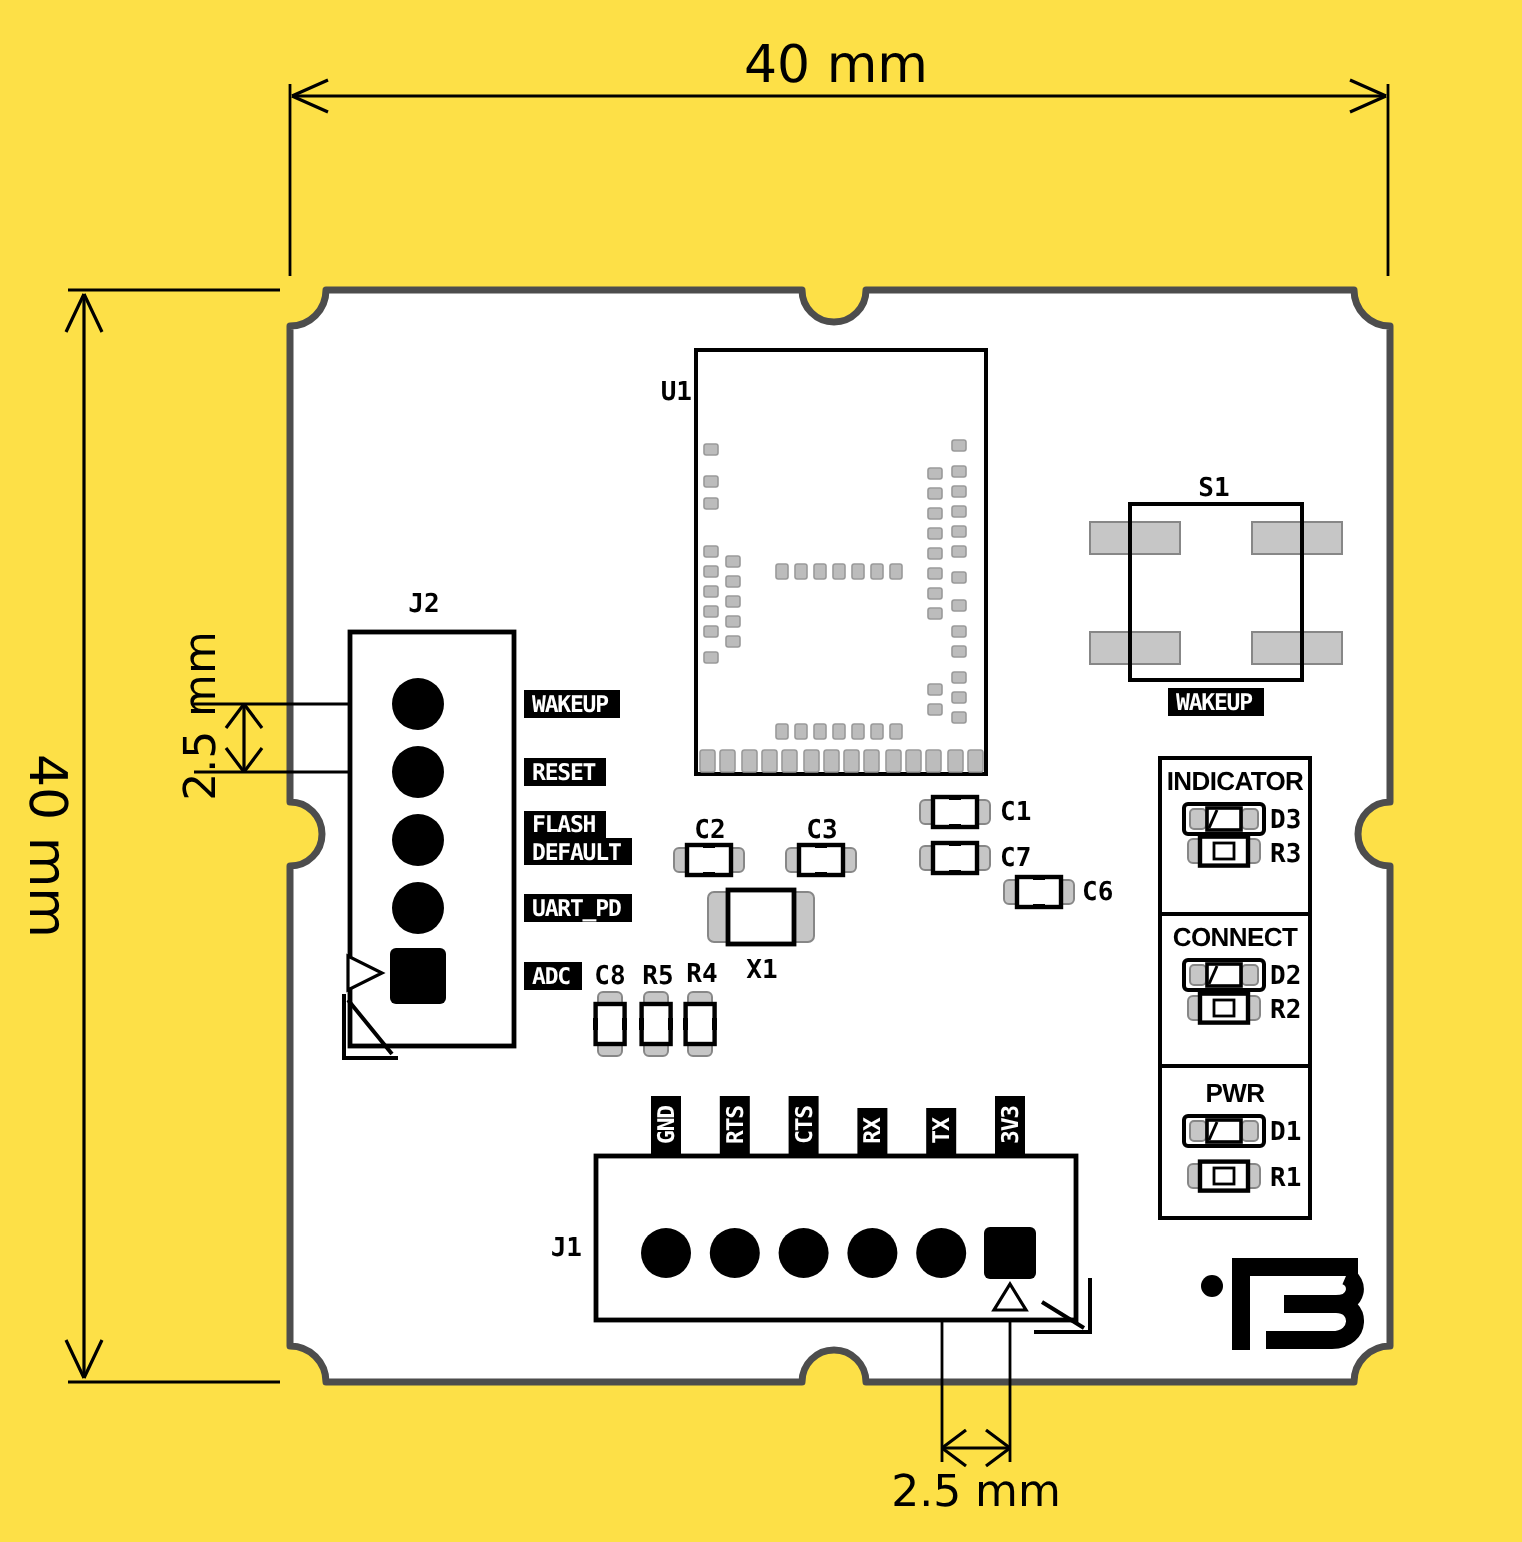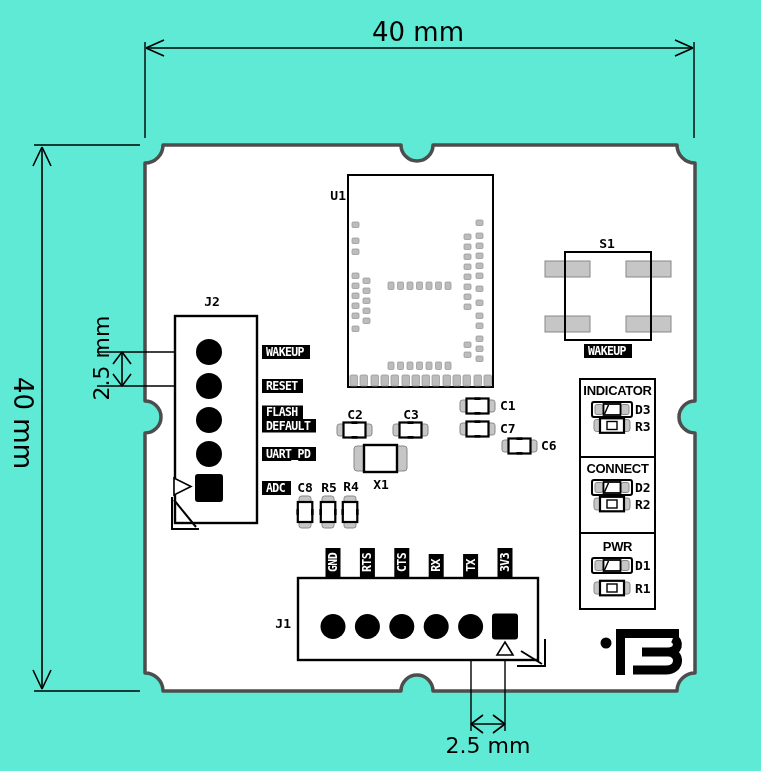--- a/index.html
+++ b/index.html
@@ -1,16 +1,16 @@
 <!DOCTYPE html>
 <html><head>
 <meta charset="utf-8">
 <style>
   html,body{margin:0;padding:0;background:#fff;}
-  .stage{position:relative;width:761px;height:771px;background:#5eead4;overflow:hidden;
+  .stage{position:relative;width:761px;height:771px;background:#fde047;overflow:hidden;
          font-family:"DejaVu Sans",sans-serif;}
   svg{position:absolute;left:0;top:0;}
   .dim{stroke:#000;stroke-width:1.6;fill:none;}
   .ext{stroke:#000;stroke-width:1.4;fill:none;}
   .dimtext{font:26px "DejaVu Sans",sans-serif;fill:#000;}
   .dimtext2{font:22px "DejaVu Sans",sans-serif;fill:#000;}
   .boxline{fill:#fff;stroke:#000;stroke-width:2.4;}
   .thinbox{fill:none;stroke:#000;stroke-width:2;}
   .refdes{font:bold 13px "DejaVu Sans Mono",monospace;fill:#000;}
   .gtitle{font:bold 13px "Liberation Sans",sans-serif;letter-spacing:-0.3px;fill:#000;}

